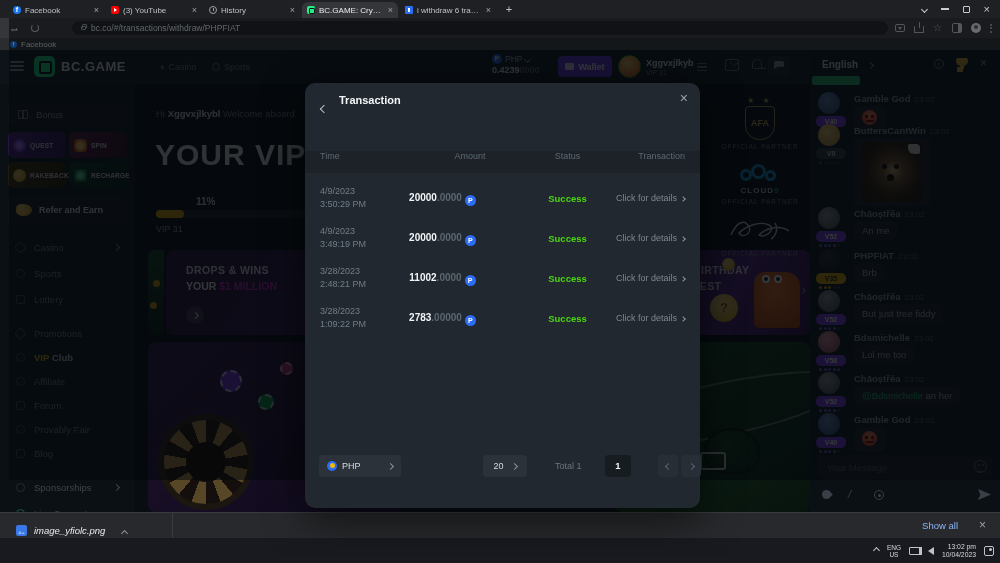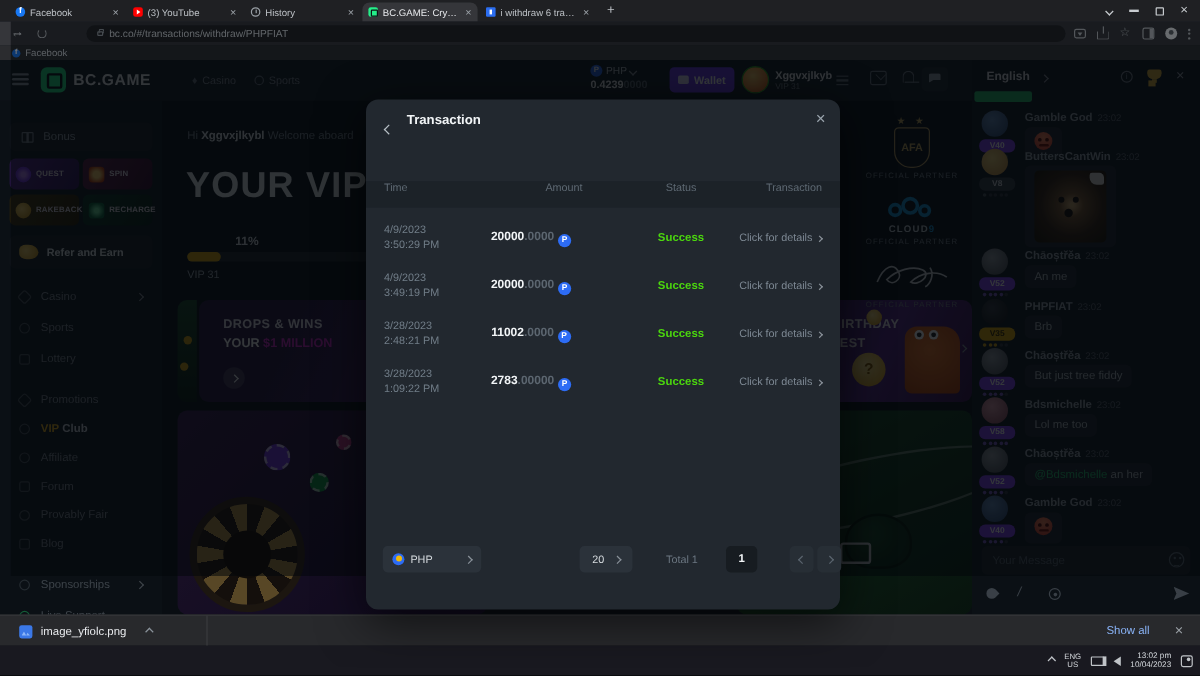--- a/index.html
+++ b/index.html
@@ -251,21 +251,21 @@
   .fphp .coin:after { content:""; position:absolute; left:3px; top:2px; width:5px; height:5px; border-radius:50%; background:#f0b90b; }
   .fsize { left:178px; width:44px; padding:0 8px; gap:8px; justify-content:center; }
   .ftotal { position:absolute; left:250px; top:6px; font-size:9px; color:#6b7681; }
   .fpage { position:absolute; left:300px; top:0; width:26px; height:22px; background:#171c21; border-radius:4px; color:#f2f5f7; font-size:9.5px; font-weight:bold; text-align:center; line-height:22px; }
   .fnav { position:absolute; top:0; width:20px; height:22px; background:#272e35; border-radius:4px; display:flex; align-items:center; justify-content:center; }
   .fnav .chev { border-color:#5a646e; }
   .fprev { left:353px; } .fnext { left:376px; }
 
   
   .dlbar { position:absolute; left:0; top:512px; width:1000px; height:26px; background:#28292c; border-top:1px solid #3a3b3e; }
-  .dlitem { position:absolute; left:8px; top:3px; height:20px; display:flex; align-items:center; gap:7px; padding:0 8px; }
+  .dlitem { position:absolute; left:8px; top:3px; height:20px; display:flex; align-items:flex-end; gap:7px; padding:0 8px;font-style:italic; }
   .dlico { width:11px; height:11px; background:#3b78e7; border-radius:2px; position:relative; }
   .dlico:after { content:""; position:absolute; left:2px; top:5px; width:7px; height:4px; background:#8ab4f8; border-radius:1px 1px 0 0; clip-path:polygon(0 100%, 28% 20%, 55% 100%, 70% 45%, 100% 100%); }
   .dlname { font-size:9.5px; color:#e8eaed; }
   .dlchev { margin-left:10px; }
   .dldiv { position:absolute; left:172px; top:0; width:1px; height:26px; background:#3a3b3e; }
   .showall { position:absolute; right:42px; top:7px; font-size:9.5px; color:#8ab4f8; }
   .dlclose { position:absolute; right:14px; top:5px; font-size:12px; color:#9aa0a6; }
 
   
   .taskbar { position:absolute; left:0; top:538px; width:1000px; height:25px; background:#191920; }

